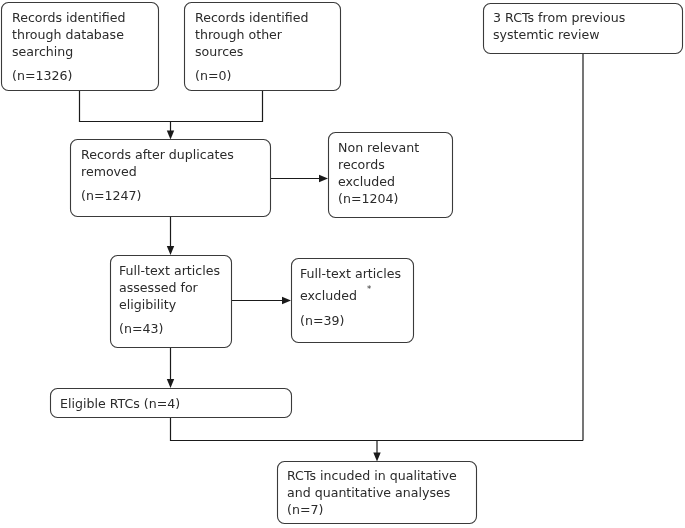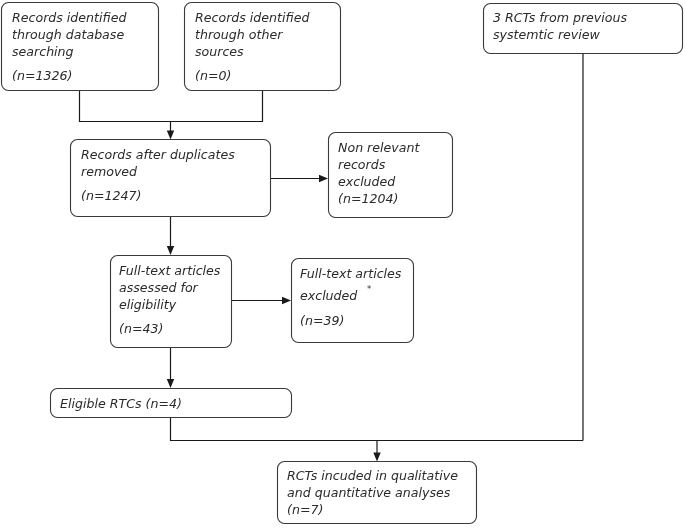--- a/index.html
+++ b/index.html
@@ -10,21 +10,20 @@
   body {
     width: 685px;
     height: 528px;
     font-family: "DejaVu Sans", sans-serif;
     overflow: hidden;
   }
   #diagram-root {
     position: relative;
     width: 685px;
     height: 528px;
-    font-style: italic;
   }
   svg.flow {
     display: block;
     width: 685px;
     height: 528px;
   }
   .node-box {
     fill: #ffffff;
     stroke: #3a3a3a;
     stroke-width: 1.1;

